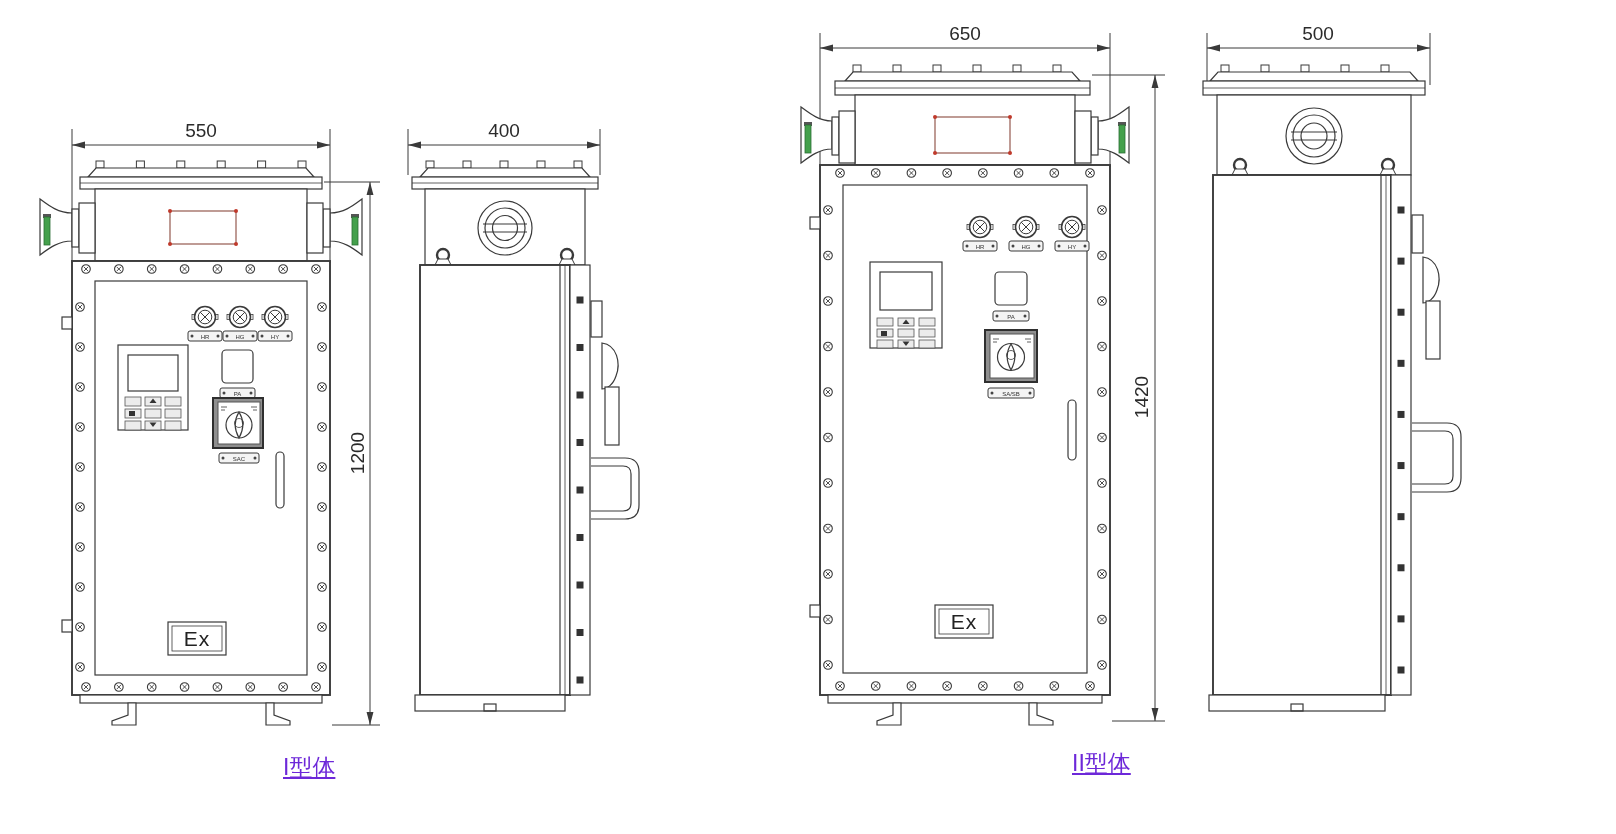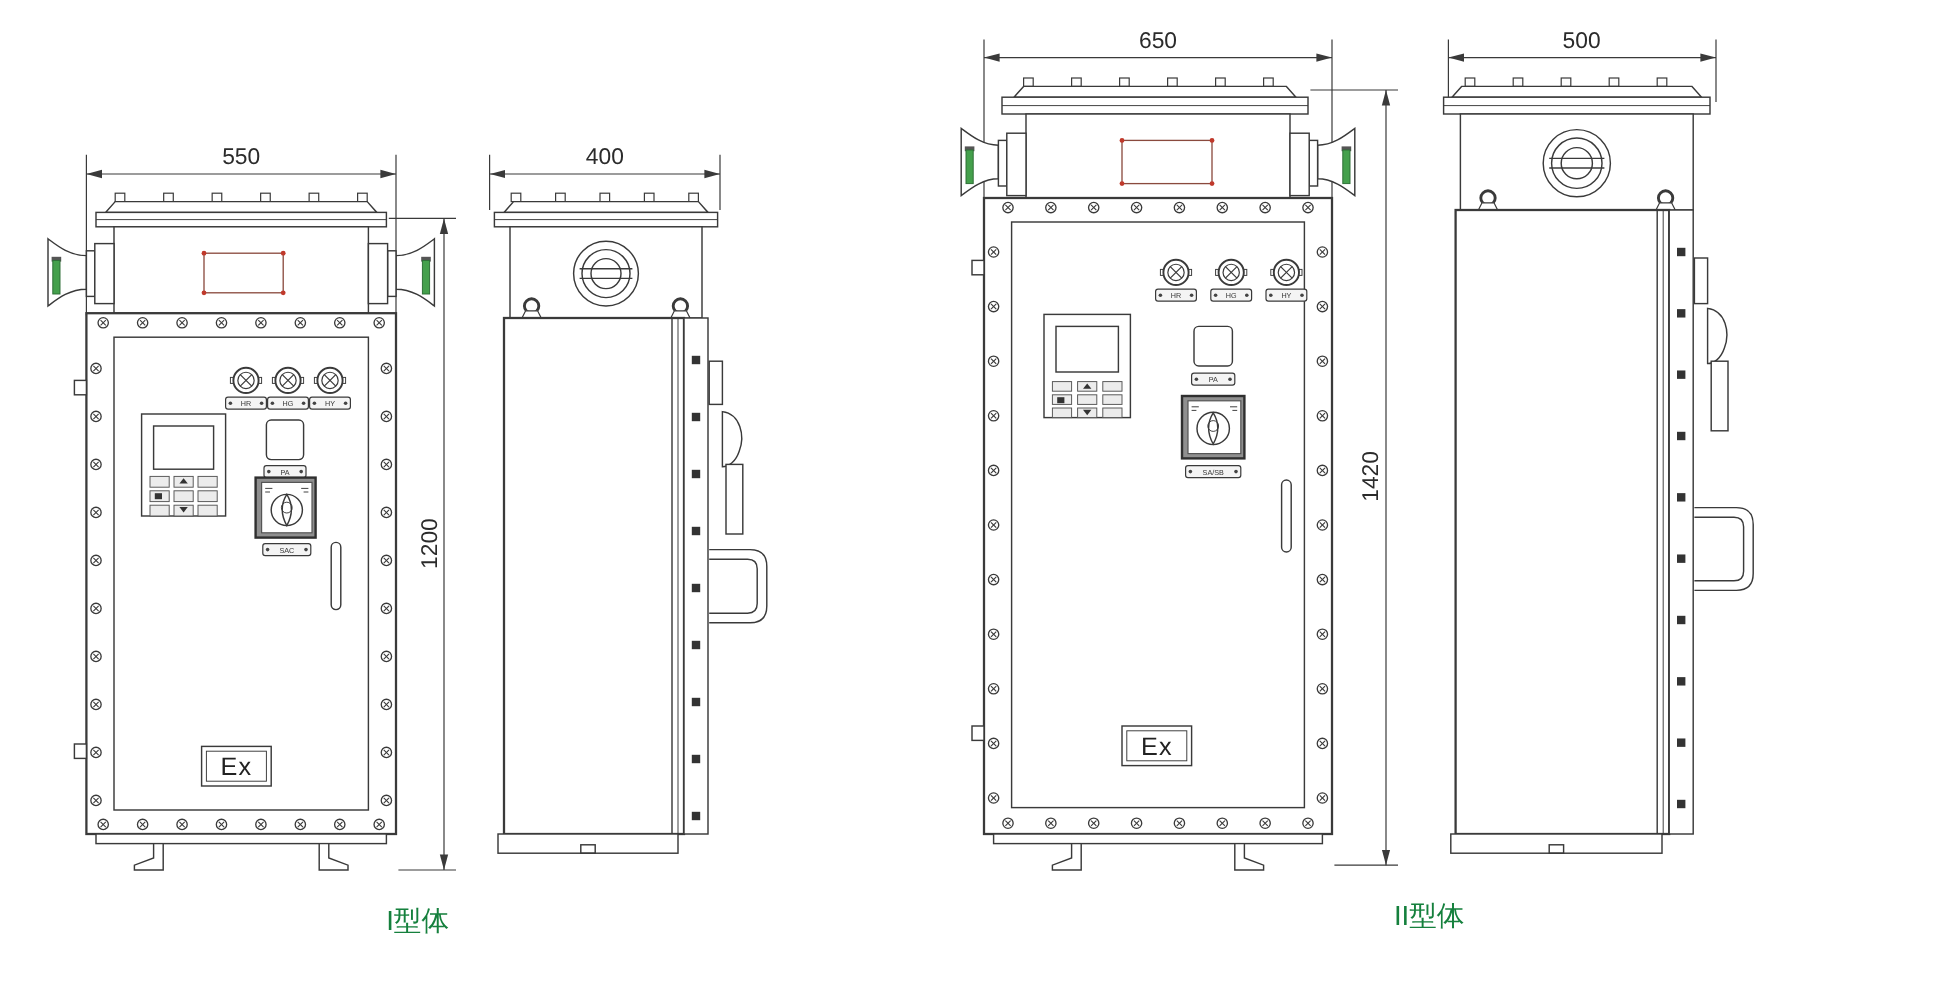--- a/index.html
+++ b/index.html
@@ -10,21 +10,21 @@
   .sf {stroke:#3a3a3a;fill:#ffffff;stroke-width:1.2;}
   .s2 {stroke-width:1.9;}
   .thin{stroke-width:0.8;}
   .dim{stroke:#3a3a3a;stroke-width:1;fill:none;}
   .arrowed{marker-start:url(#dimArrow);marker-end:url(#dimArrow);}
   .dimtext{font:19px "Liberation Sans",sans-serif;fill:#2b2b2b;}
   .plate{fill:#f4f4f4;stroke:#3a3a3a;stroke-width:1;}
   .plate-text{font:6px "Liberation Sans",sans-serif;fill:#333;}
   .key{fill:#ececec;stroke:#555;stroke-width:0.8;}
   .ex-text{font:21px "Liberation Sans",sans-serif;fill:#222;letter-spacing:1px;}
-  .caption{position:absolute;font:23px "Liberation Sans",sans-serif;color:#15803d;text-align:center;}
+  .caption{position:absolute;font:23px "Liberation Sans",sans-serif;color:#6d28d9;text-decoration:underline;}
 </style>
 </head>
 <body>
 
 <div class="canvas">
 
 <svg width="0" height="0" style="position:absolute" aria-hidden="true">
   <defs>
     <marker id="dimArrow" viewBox="0 0 12 8" refX="12" refY="4" markerWidth="13" markerHeight="9" orient="auto-start-reverse">
       <path d="M0,0.8 L12,4 L0,7.2 Z" fill="#3a3a3a"></path>
@@ -528,15 +528,15 @@
     <path class="s" d="M217,418 H252 Q266,418 266,432 V473 Q266,487 252,487 H217"></path>
     <path class="s" d="M217,426 H250 Q258,426 258,434 V471 Q258,479 250,479 H217"></path>
   </g>
   <g>
     <rect class="sf" x="14" y="690" width="176" height="16"></rect>
     <rect class="s" x="96" y="699" width="12" height="7"></rect>
   </g>
 </svg>
 
 <div class="caption" style="left:283px;top:752px;width:130px">I型体</div>
-<div class="caption" style="left:1111px;top:748px;width:160px">II型体</div>
+<div class="caption" style="left:1072px;top:748px;width:160px">II型体</div>
 
 </div>
 
 </body></html>

